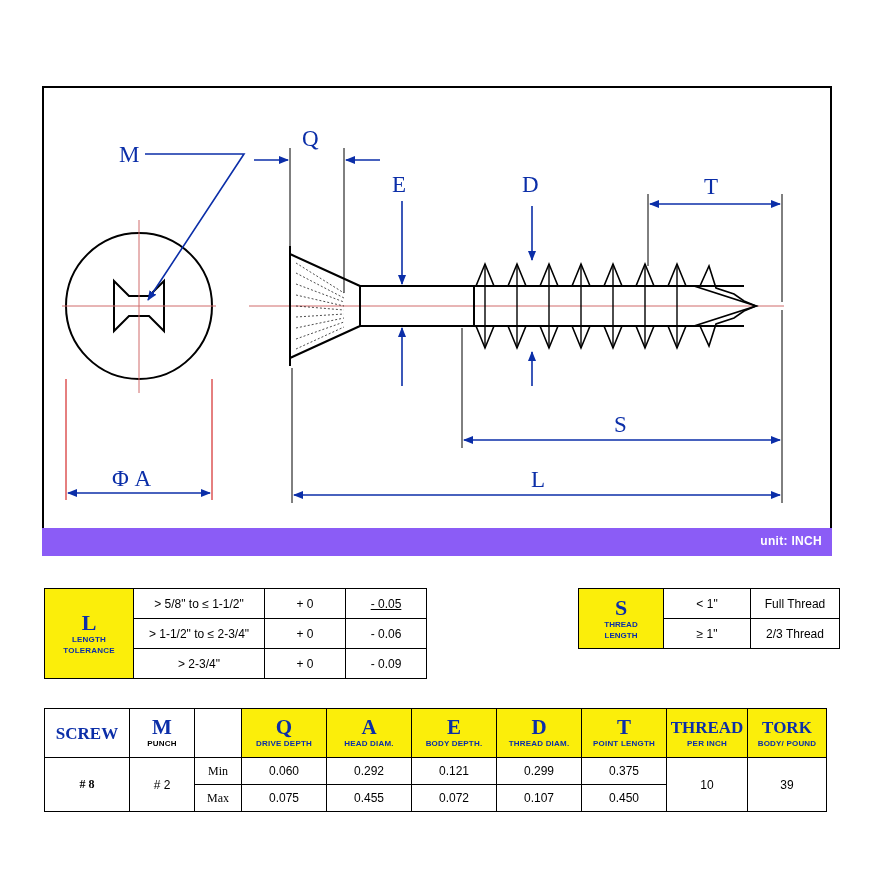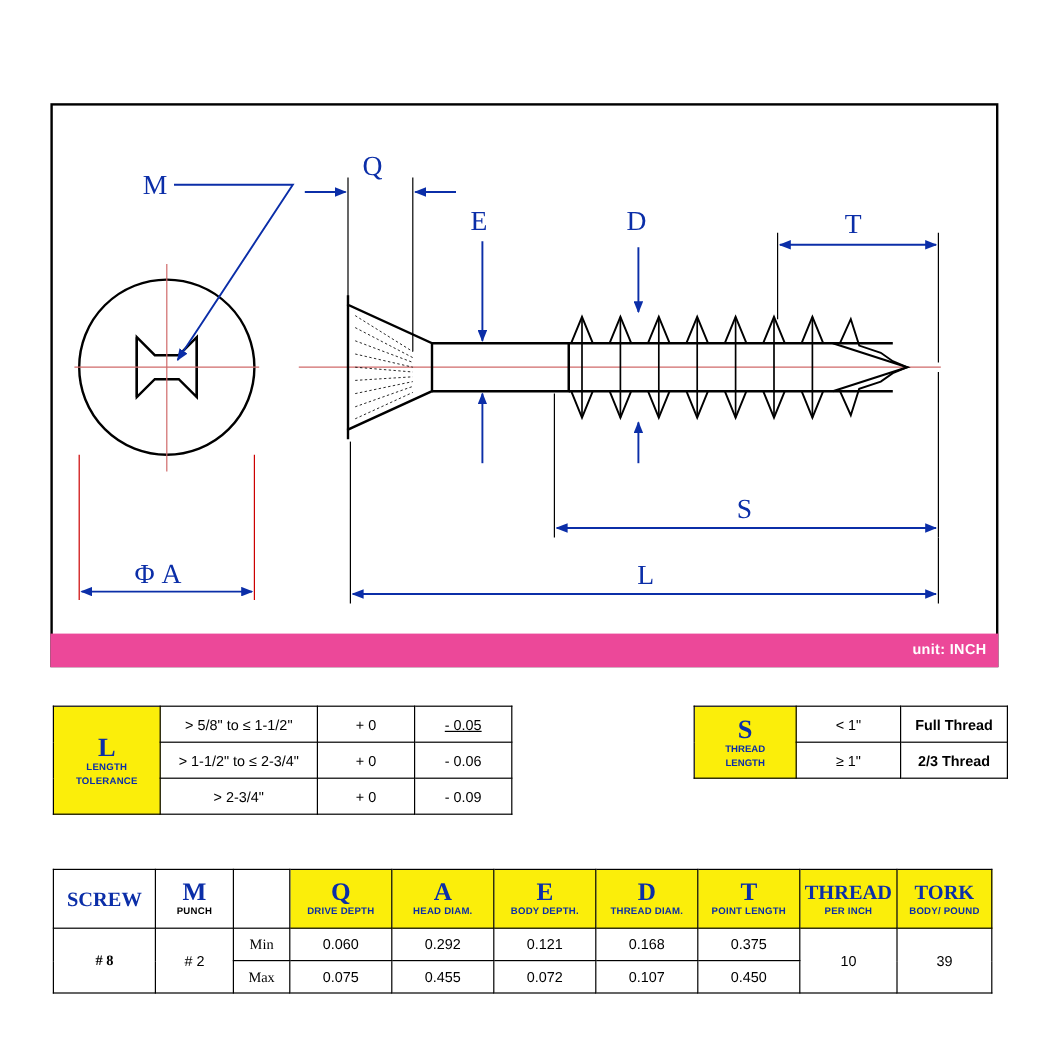--- a/index.html
+++ b/index.html
@@ -10,21 +10,21 @@
     position:relative;
     overflow:hidden;
   }
   
   #drawing{
     position:absolute;left:42px;top:86px;width:790px;height:470px;
     background:#ffffff;border:2px solid #000;box-sizing:border-box;
   }
   #unitbar{
     position:absolute;left:42px;top:528px;width:790px;height:28px;
-    background:#ec4899;color:#ffffff;box-sizing:border-box;
+    background:#8b5cf6;color:#ffffff;box-sizing:border-box;
   }
   #unitbar .t{
     position:absolute;right:10px;top:6px;font-size:12px;font-weight:bold;letter-spacing:.3px;
   }
   svg.fig{position:absolute;left:0;top:0;}
   .lbl{font-family:"Liberation Serif", serif;font-size:23px;fill:#0b2ea8;}
 
   
   table{border-collapse:collapse;}
   .tbl td,.tbl th{border:1px solid #000;font-size:12px;text-align:center;color:#000;background:#fff;}
@@ -38,28 +38,28 @@
   .lcell .sm{font-size:8px;color:#0b2ea8;font-weight:bold;line-height:11px;letter-spacing:.2px;}
 
   
   #stbl{position:absolute;left:578px;top:588px;}
   #stbl td{height:27px;}
   .scell{width:82px;}
   .scell .big{font-family:"Liberation Serif", serif;font-size:22px;font-weight:bold;color:#0b2ea8;line-height:22px;}
   .scell .sm{font-size:8px;color:#0b2ea8;font-weight:bold;line-height:11px;}
 
   
-  #spec{position:absolute;left:44px;top:724px;}
+  #spec{position:absolute;left:44px;top:708px;}
   #spec td{height:24px;}
   .hdr-big{font-family:"Liberation Serif", serif;font-size:21px;font-weight:bold;color:#0b2ea8;line-height:21px;}
   .hdr-sm{font-size:8px;font-weight:bold;color:#000;line-height:11px;letter-spacing:.2px;}
   .hdr-sm-blue{font-size:8px;font-weight:bold;color:#0b2ea8;line-height:11px;letter-spacing:.2px;}
   .screwlab{font-family:"Liberation Serif", serif;font-size:18px;font-weight:bold;color:#0b2ea8;}
   .val{font-size:13px;color:#000;}
-  .bold13{font-size:13px;font-weight:bold;color:#000;}
+  .bold13{font-size:13px;font-weight:normal;color:#000;}
   .minmax{font-size:11px;color:#000;font-family:Liberation Serif, serif;}
   .bigv{font-size:15px;color:#000;margin-top:12px;}
 </style>
 </head>
 <body>
 
 <div id="drawing">
   <svg class="fig" width="786" height="466" viewBox="0 0 786 466">
     <defs>
       <marker id="arrB" markerWidth="10" markerHeight="8" refX="9" refY="4" orient="auto" markerUnits="userSpaceOnUse">
@@ -270,21 +270,21 @@
       <div class="hdr-sm-blue">BODY/ POUND</div>
     </td>
   </tr>
   <tr>
     <td rowspan="2" class="screwlab"># 8</td>
     <td rowspan="2" class="bigv"># 2</td>
     <td class="minmax">Min</td>
     <td class="bigv">0.060</td>
     <td class="bigv">0.292</td>
     <td class="bigv">0.121</td>
-    <td class="bigv">0.168</td>
+    <td class="bigv">0.299</td>
     <td class="bigv">0.375</td>
     <td rowspan="2" class="bigv">10</td>
     <td rowspan="2" class="bigv">39</td>
   </tr>
   <tr>
     <td class="minmax">Max</td>
     <td class="bigv">0.075</td>
     <td class="bigv">0.455</td>
     <td class="bigv">0.072</td>
     <td class="bigv">0.107</td>

